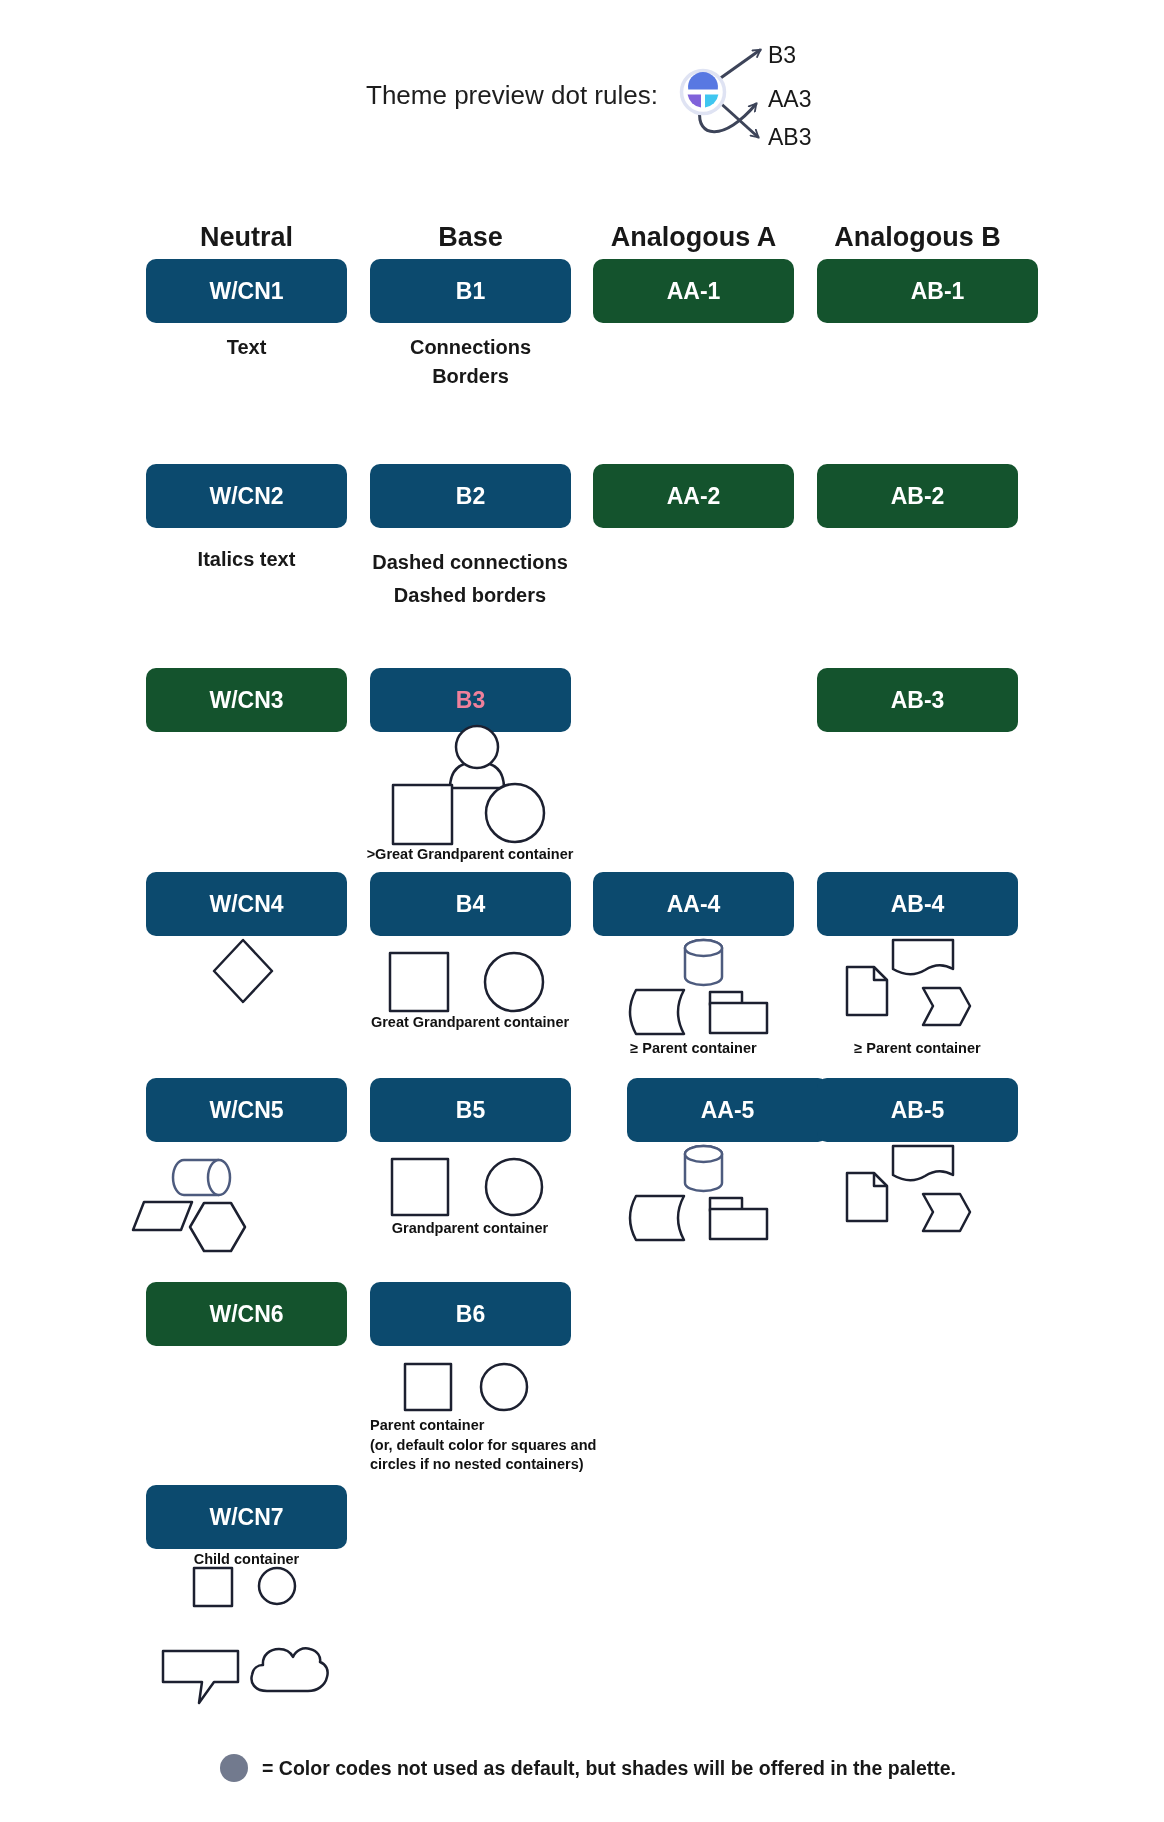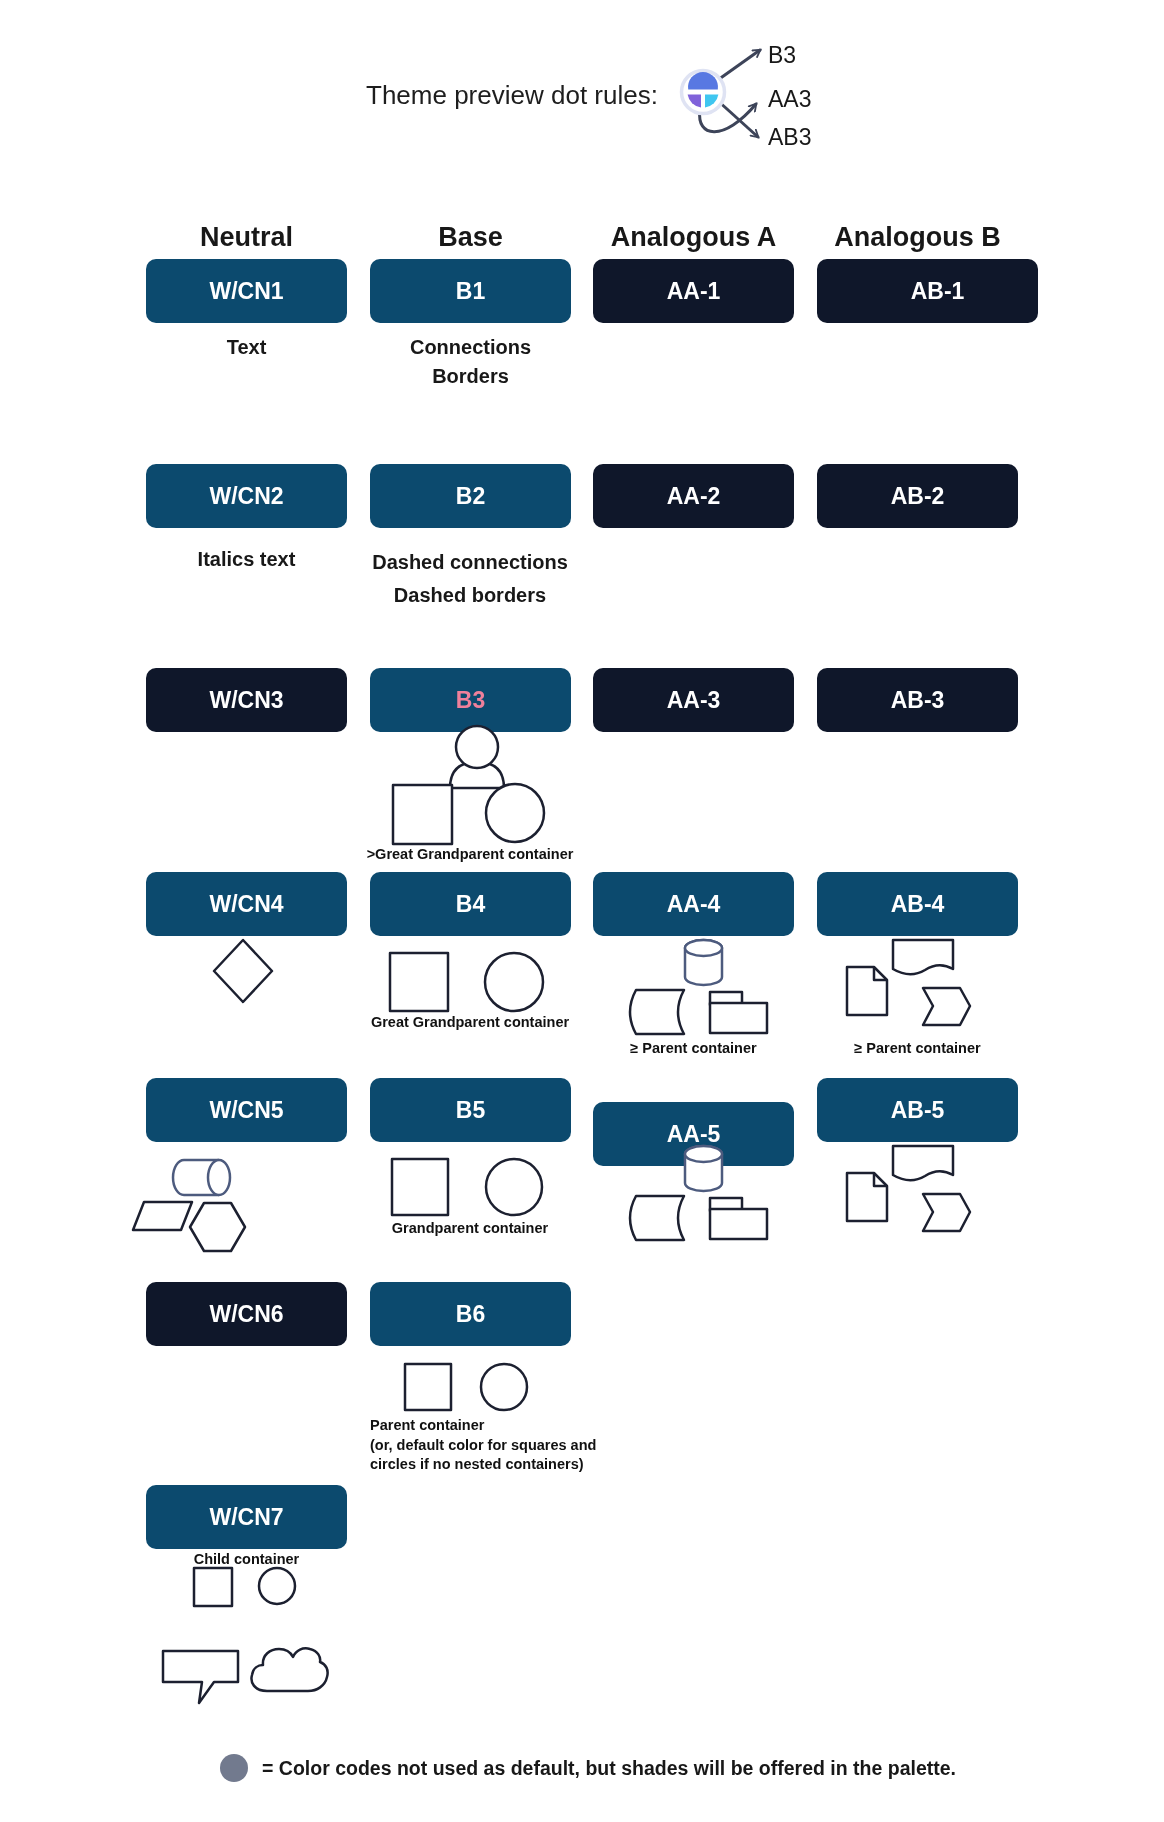--- a/index.html
+++ b/index.html
@@ -4,21 +4,21 @@
 <style>
   html,body{margin:0;padding:0;background:#fff;}
   .canvas{position:relative;width:1164px;height:1822px;background:#fff;overflow:hidden;
           font-family:"Liberation Sans",sans-serif;color:#181818;}
   .title{position:absolute;font-size:26px;color:#1e1e1e;}
   .dot-label{position:absolute;font-size:23px;color:#181818;line-height:26px;}
   .hdr{position:absolute;width:201px;text-align:center;font-weight:bold;font-size:27px;color:#181818;}
   .swatch{position:absolute;width:201px;height:64px;border-radius:10px;font-weight:bold;
           font-size:23px;line-height:64px;text-align:center;color:#ffffff;}
   .swatch.dark{background:#0c4a6e;}
-  .swatch.gray{background:#0f172a;}
+  .swatch.gray{background:#14532d;}
   .swatch.accent{color:#f0809b;}
   .note-lg{position:absolute;font-weight:bold;font-size:20px;color:#181818;text-align:center;}
   .note-sm{position:absolute;font-weight:bold;font-size:14.5px;color:#111111;}
   .center{text-align:center;}
   .shape-svg{position:absolute;overflow:visible;}
   .ln{fill:#ffffff;stroke:#1c2030;stroke-width:2.5;stroke-linejoin:round;}
   .ln-blue{fill:#ffffff;stroke:#4d5b7e;stroke-width:2.5;stroke-linejoin:round;}
   .arrow{fill:none;stroke:#3d4459;stroke-width:3;stroke-linecap:round;}
   .legend-dot{position:absolute;width:28px;height:28px;border-radius:50%;background:#727a8e;}
   .legend-text{position:absolute;font-weight:bold;font-size:19.5px;color:#181818;}
@@ -67,21 +67,20 @@
   <div class="swatch dark" style="left:370px;top:464px;">B2</div>
   <div class="swatch gray" style="left:593px;top:464px;">AA-2</div>
   <div class="swatch gray" style="left:817px;top:464px;">AB-2</div>
 
   <div class="note-lg" style="left:146px;top:548px;width:201px;">Italics text</div>
   <div class="note-lg" style="left:345px;top:551px;width:250px;">Dashed connections</div>
   <div class="note-lg" style="left:345px;top:584px;width:250px;">Dashed borders</div>
 
   <div class="swatch gray" style="left:146px;top:668px;">W/CN3</div>
   <div class="swatch dark accent" style="left:370px;top:668px;">B3</div>
-  <div class="swatch gray" style="left:593px;top:668px;">AA-3</div>
   <div class="swatch gray" style="left:817px;top:668px;">AB-3</div>
 
   <svg class="shape-svg" style="left:370px;top:724px;" width="220" height="140">
     <path class="ln" d="M 80 64 Q 80 38 107 38 Q 134 38 134 64 Z"></path>
     <circle class="ln" cx="107" cy="23" r="21"></circle>
     <rect class="ln" x="23" y="61" width="59" height="59"></rect>
     <circle class="ln" cx="145" cy="89" r="29"></circle>
   </svg>
   <div class="note-sm center" style="left:350px;top:846px;width:240px;">&gt;Great Grandparent container</div>
 
@@ -112,21 +111,21 @@
   <svg class="shape-svg" style="left:840px;top:935px;" width="145" height="100">
     <path class="ln" d="M 53 5 L 113 5 L 113 34 Q 99 26 85 35 Q 70 44 53 34 Z"></path>
     <path class="ln" d="M 7 32 L 34 32 L 47 45 L 47 80 L 7 80 Z"></path>
     <path fill="none" stroke="#1c2030" stroke-width="2.5" stroke-linejoin="round" d="M 34 32 L 34 45 L 47 45"></path>
     <polygon class="ln" points="83,53 120,53 130,71 120,90 83,90 93,71"></polygon>
   </svg>
   <div class="note-sm center" style="left:817px;top:1040px;width:201px;">≥ Parent container</div>
 
   <div class="swatch dark" style="left:146px;top:1078px;">W/CN5</div>
   <div class="swatch dark" style="left:370px;top:1078px;">B5</div>
-  <div class="swatch dark" style="left:593px;top:1078px;margin-top:24px;">AA-5</div>
+  <div class="swatch dark" style="left:627px;top:1078px;">AA-5</div>
   <div class="swatch dark" style="left:817px;top:1078px;">AB-5</div>
 
   <svg class="shape-svg" style="left:120px;top:1150px;" width="140" height="110">
     <path class="ln-blue" d="M 99 10 L 64 10 A 11 17.5 0 0 0 64 45 L 99 45"></path>
     <ellipse class="ln-blue" cx="99" cy="27.5" rx="11" ry="17.5"></ellipse>
     <polygon class="ln" points="24,52 72,52 61,80 13,80"></polygon>
     <polygon class="ln" points="84,53 111,53 125,77 111,101 84,101 70,77"></polygon>
   </svg>
 
   <svg class="shape-svg" style="left:385px;top:1154px;" width="165" height="70">

